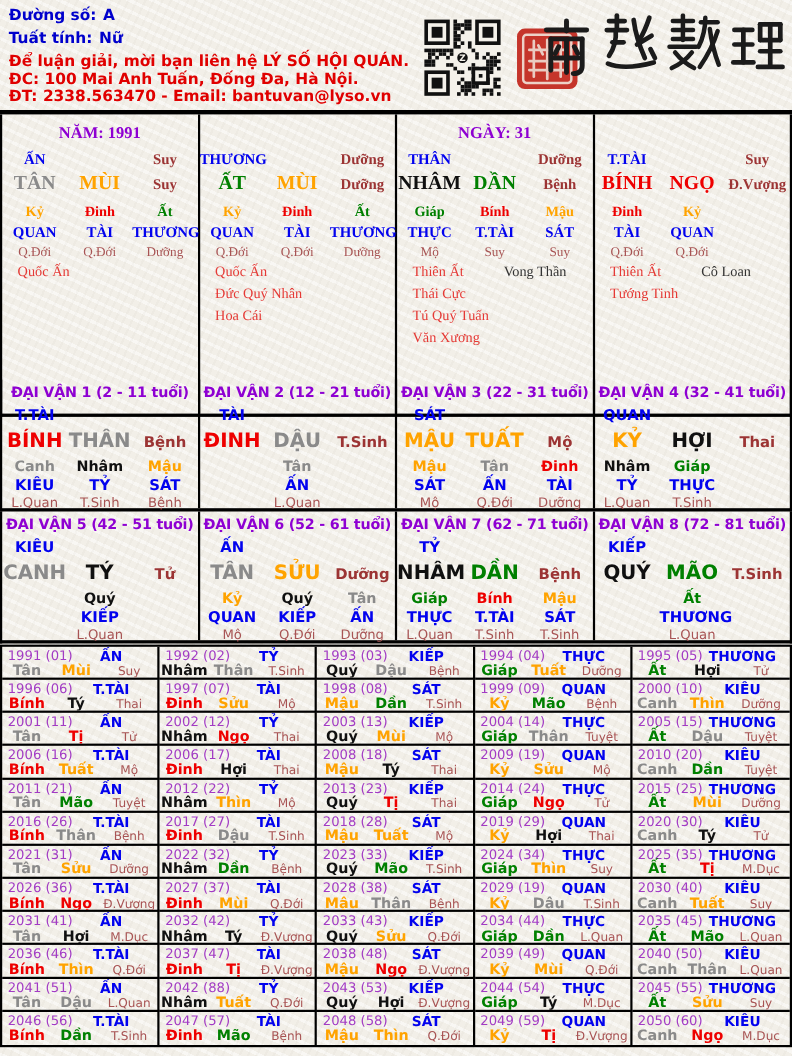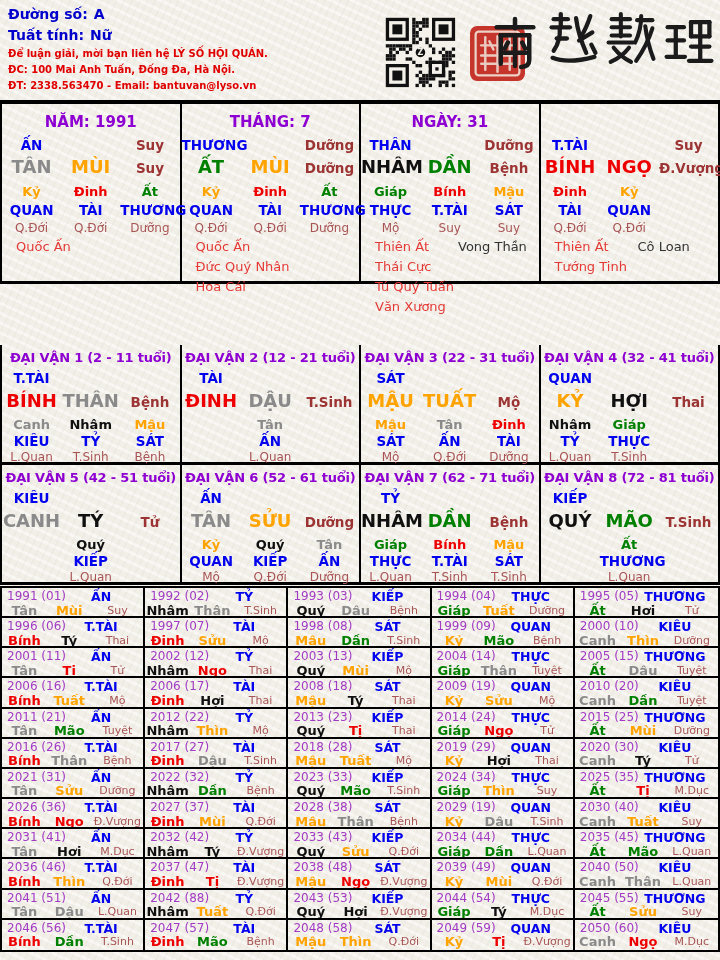--- a/index.html
+++ b/index.html
@@ -4,32 +4,32 @@
 <style>
   html,body{margin:0;padding:0;}
   body{width:720px;height:960px;font-family:"DejaVu Sans","Liberation Sans",sans-serif;}
   .page{position:absolute;top:0;left:0;width:720px;height:960px;overflow:hidden;
     background:#f2efe8;
     background-image:repeating-linear-gradient(115deg,rgba(120,110,90,.035) 0 2px,transparent 2px 7px),
                      repeating-linear-gradient(25deg,rgba(255,255,255,.5) 0 3px,transparent 3px 9px);}
   
   .hl{position:absolute;left:8px;font-weight:bold;white-space:nowrap;}
   .hl.blue{color:#0000CC;font-size:14px;}
-  .hl.red{color:#E00000;font-size:10px;text-align:center;}
+  .hl.red{color:#E00000;font-size:14px;text-align:center;}
   .l1{top:6px;} .l2{top:27px;} .l3{top:48px;} .l4{top:64px;} .l5{top:80px;}
   .hl .val{margin-left:6px;}
   .qr{position:absolute;left:384px;top:16px;}
   .seal{position:absolute;left:469px;top:25px;z-index:1;}
   .glyph{position:absolute;z-index:2;}
   .g1{left:489px;top:15px;} .g2{left:547px;top:10px;} .g3{left:604px;top:12px;} .g4{left:662px;top:14px;}
   .sep{position:absolute;top:100px;left:0;width:720px;height:4px;background:#000;}
   
   .row4{position:absolute;left:0;width:720px;display:flex;box-sizing:border-box;
         border-left:2px solid #000;border-right:2px solid #000;border-bottom:3px solid #000;}
-  .pillars{top:104px;height:180px;}
+  .pillars{top:104px;height:275px;font-family:Liberation Serif, serif;}
   .dv1{top:345px;height:120px;}
   .dv2{top:465px;height:120px;}
   .panel{position:relative;flex:1;border-right:2px solid #000;box-sizing:border-box;}
   .panel:last-child{border-right:none;}
   .p-title{position:absolute;top:9px;left:0;right:0;text-align:center;font-weight:bold;font-size:15px;color:#8E00D2;white-space:nowrap;}
   .p-star{position:absolute;top:33px;left:0;width:33.3%;text-align:center;font-weight:bold;font-size:13.5px;color:#0202EE;}
   .p-tstage{position:absolute;top:33px;right:0;width:33.3%;text-align:center;font-weight:bold;font-size:13.5px;color:#9C3434;}
   .p-stem{position:absolute;top:52px;left:0;width:33.3%;text-align:center;font-weight:bold;font-size:18px;}
   .p-branch{position:absolute;top:52px;left:33.3%;width:33.3%;text-align:center;font-weight:bold;font-size:18px;}
   .p-bstage{position:absolute;top:56px;right:0;width:33.3%;text-align:center;font-weight:bold;font-size:13.5px;color:#9C3434;}
@@ -298,21 +298,20 @@
         <div class="hcol" style="left: 66.66%;">
           <div class="hstem" style="color: rgb(0, 128, 0);">Ất</div>
           <div class="hstar">THƯƠNG</div>
           <div class="hstage">Dưỡng</div>
         </div>
         <div class="notes notes-red">
           <div class="note">Quốc Ấn</div>
         </div>
       </div>
       <div class="panel">
-        <div class="p-title">THÁNG: 7</div>
         <div class="p-star">THƯƠNG</div>
         <div class="p-tstage">Dưỡng</div>
         <div class="p-stem" style="color: rgb(0, 128, 0);">ẤT</div>
         <div class="p-branch" style="color: rgb(255, 163, 0);">MÙI</div>
         <div class="p-bstage">Dưỡng</div>
         <div class="hcol" style="left: 0%;">
           <div class="hstem" style="color: rgb(255, 163, 0);">Kỷ</div>
           <div class="hstar">QUAN</div>
           <div class="hstage">Q.Đới</div>
         </div>

